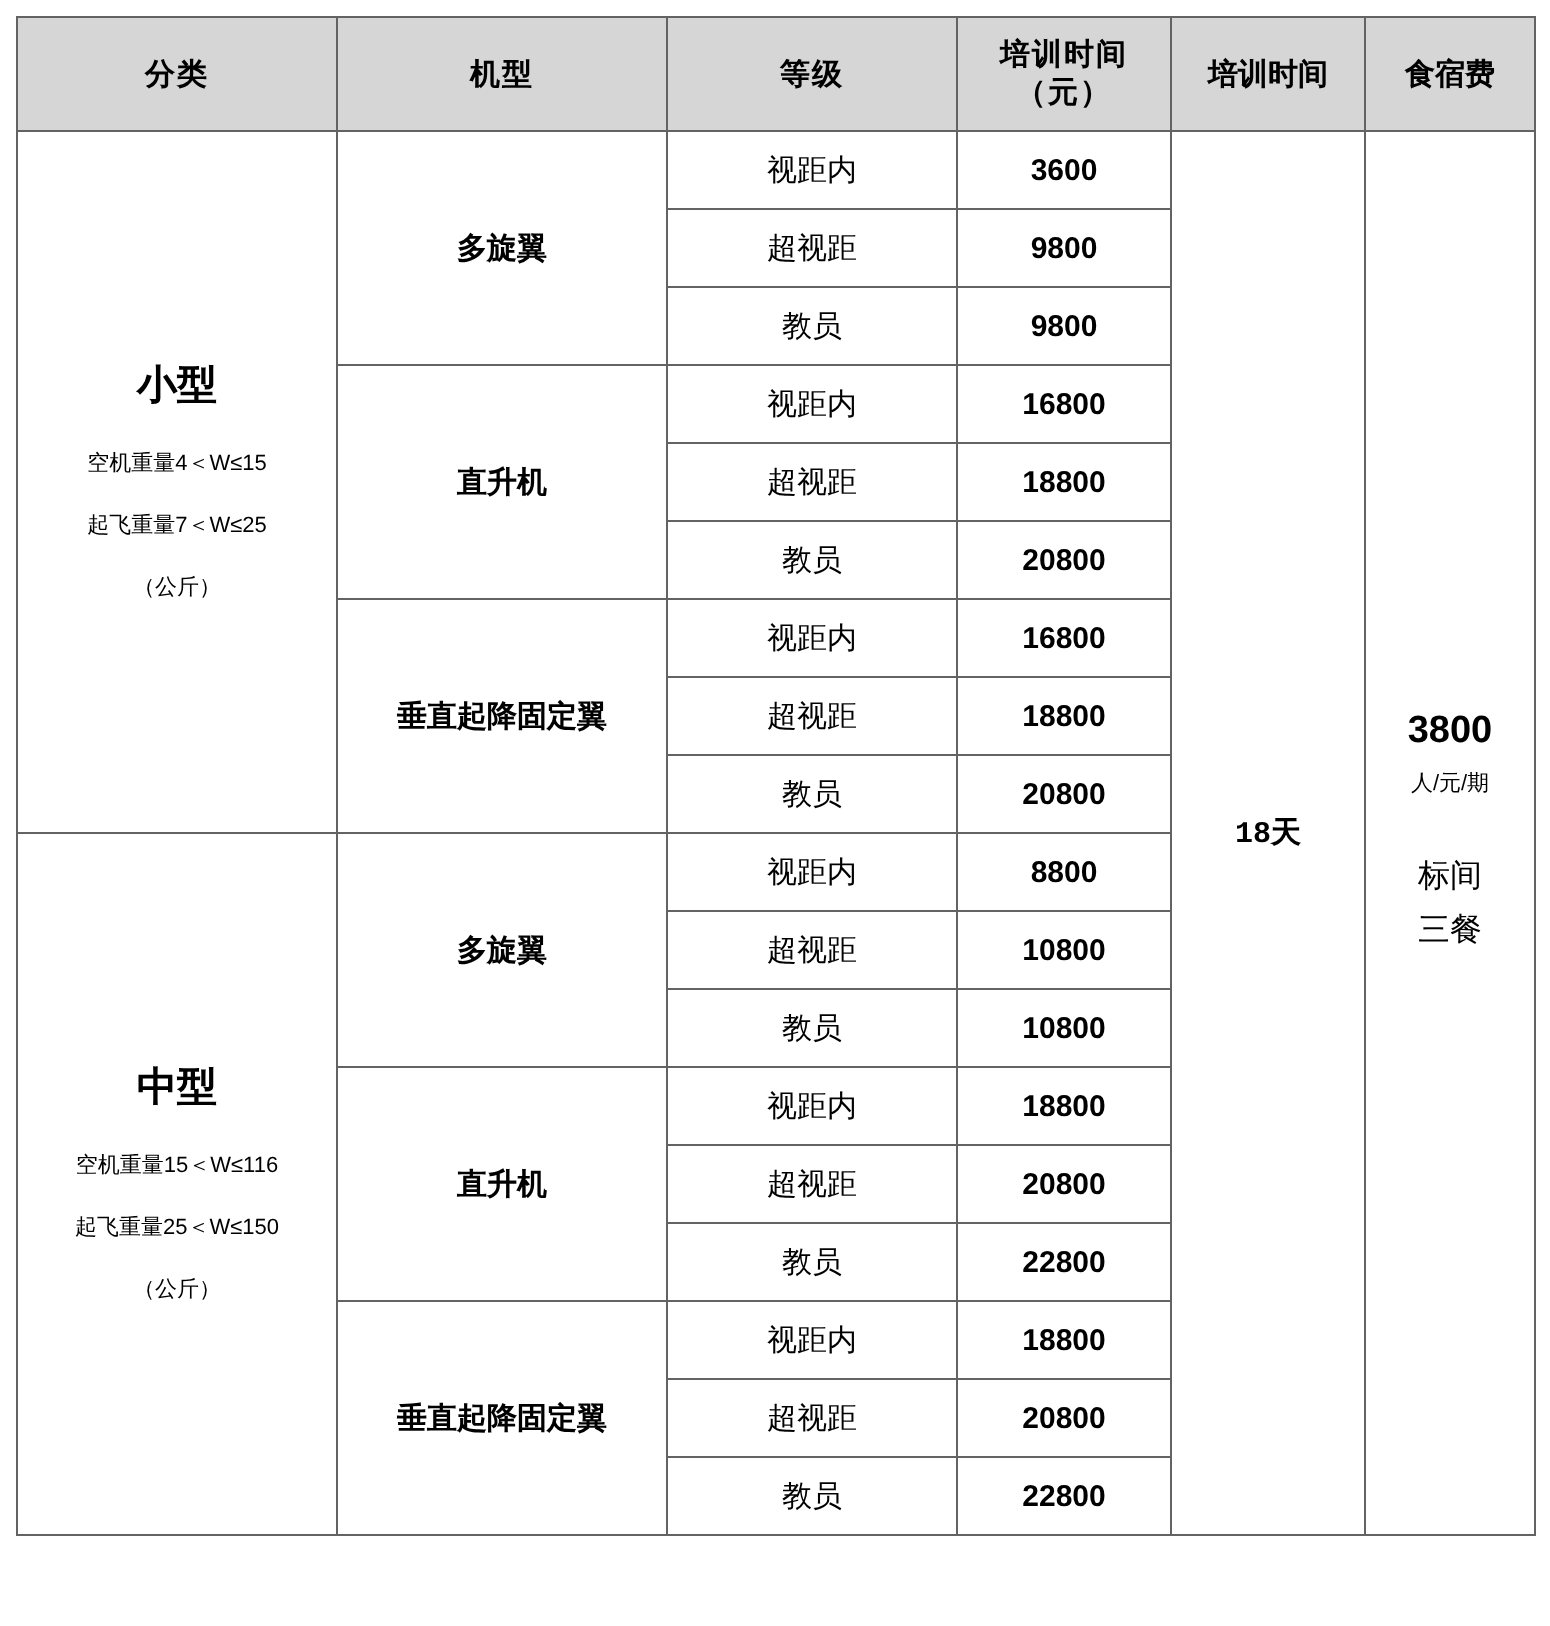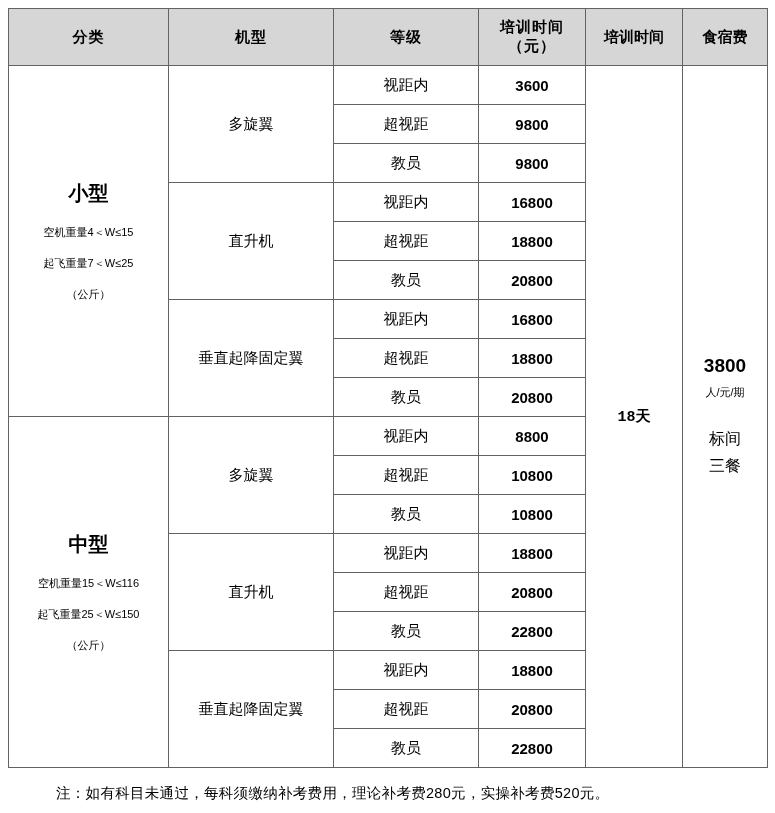--- a/index.html
+++ b/index.html
@@ -57,20 +57,21 @@
     margin-bottom: 14px;
   }
   td.cat-cell .cat-sub {
     font-size: 11px;
     display: block;
     line-height: 1.75;
     margin-top: 12px;
   }
   td.model-cell {
     font-size: 17px;
+    font-weight: bold;
   }
   td.level-cell {
     font-size: 16px;
     height: 38px;
   }
   td.fee-cell {
     font-size: 16px;
     font-weight: bold;
   }
   td.duration-cell {
@@ -230,15 +231,14 @@
         <td class="fee-cell">20800</td>
       </tr>
       <tr>
         <td class="level-cell">教员</td>
         <td class="fee-cell">22800</td>
       </tr>
 
     </tbody>
   </table>
 
-  <p class="note">注：如有科目未通过，每科须缴纳补考费用，理论补考费280元，实操补考费520元。</p>
 
 </div>
 
 </body></html>

